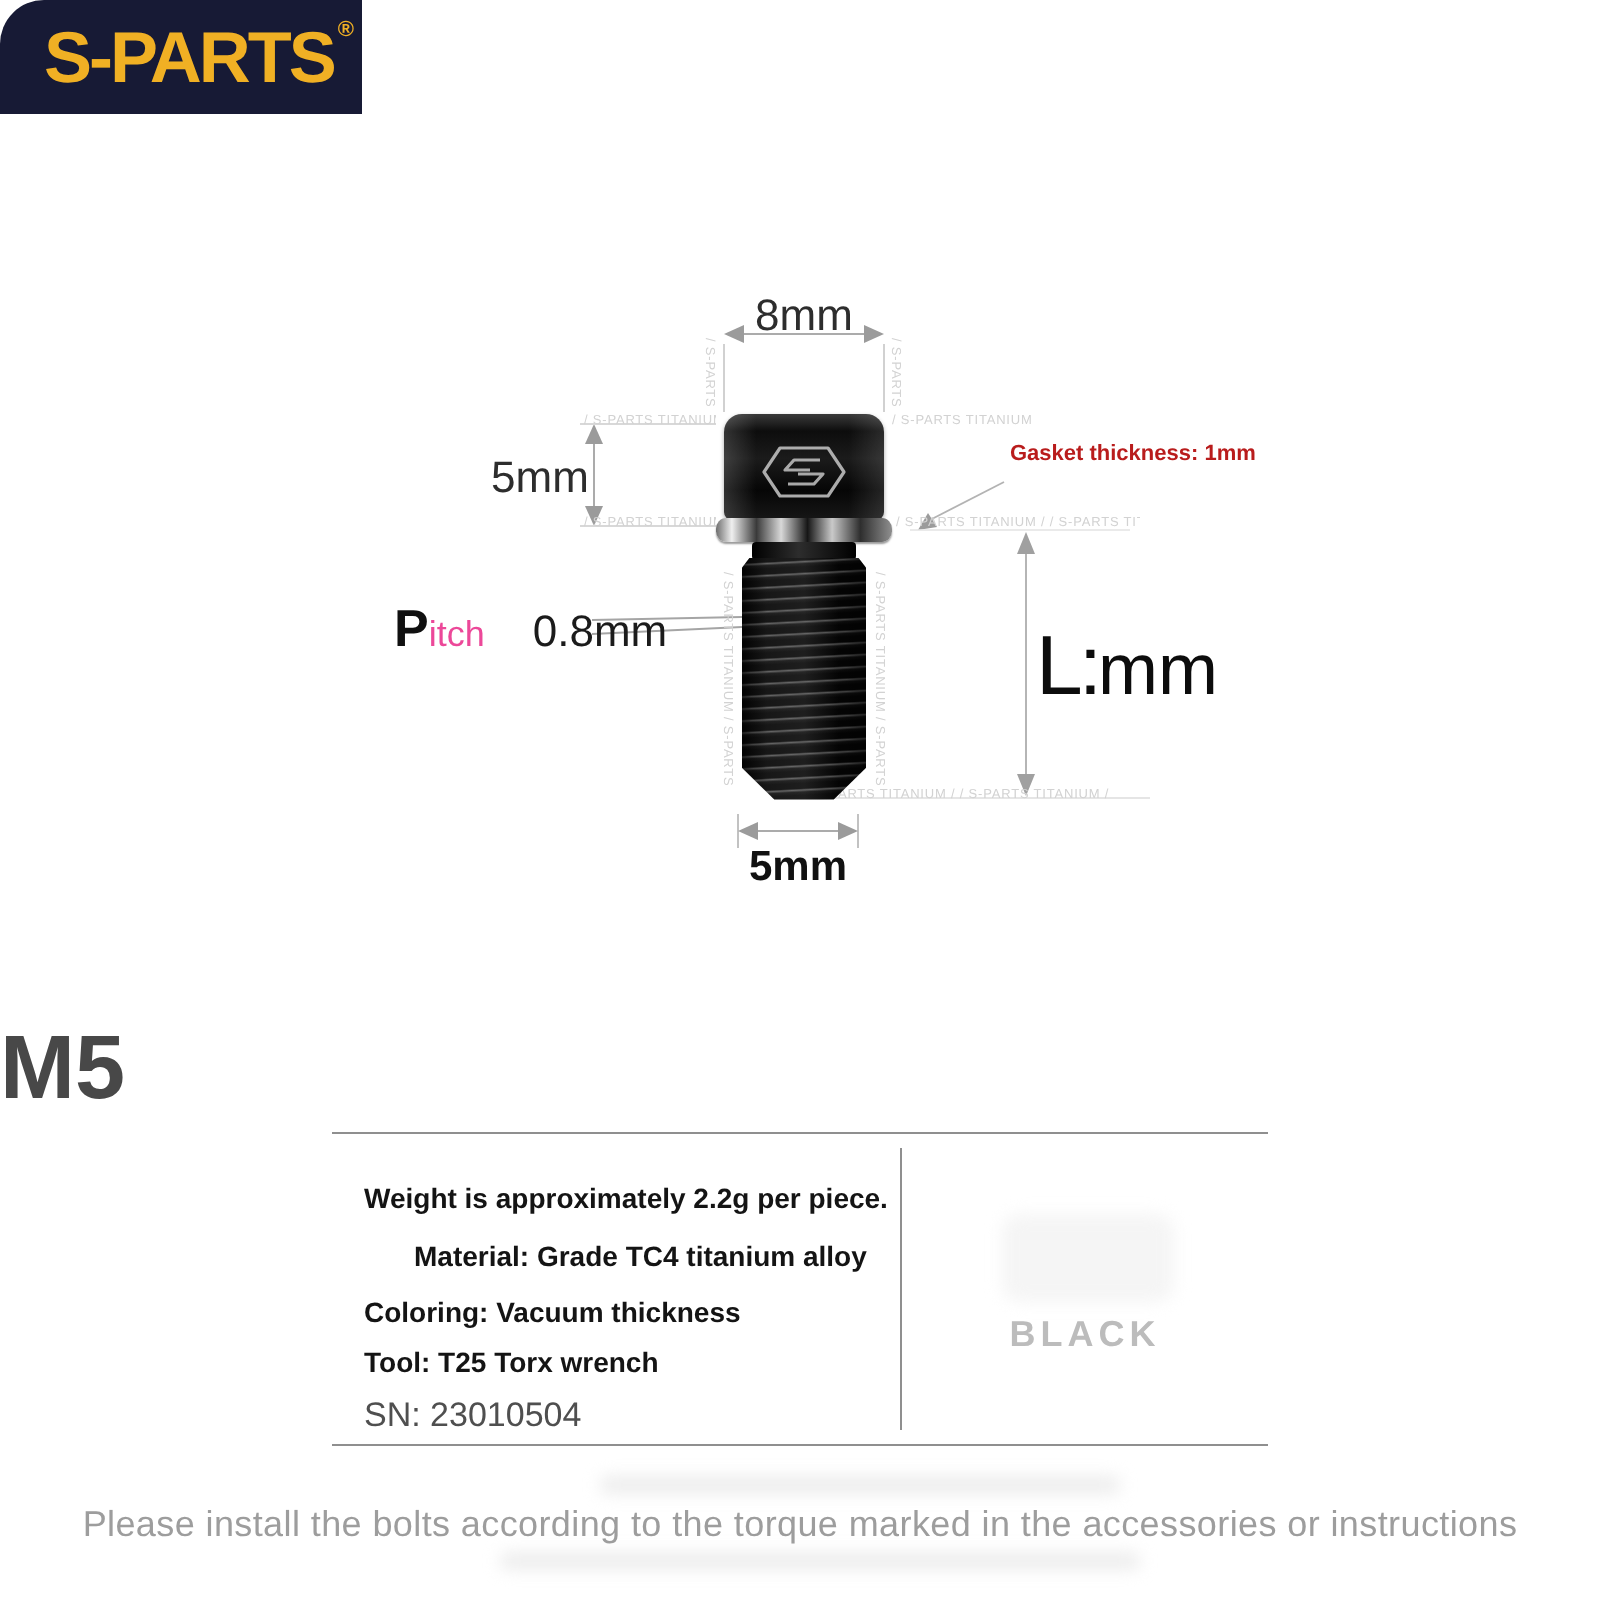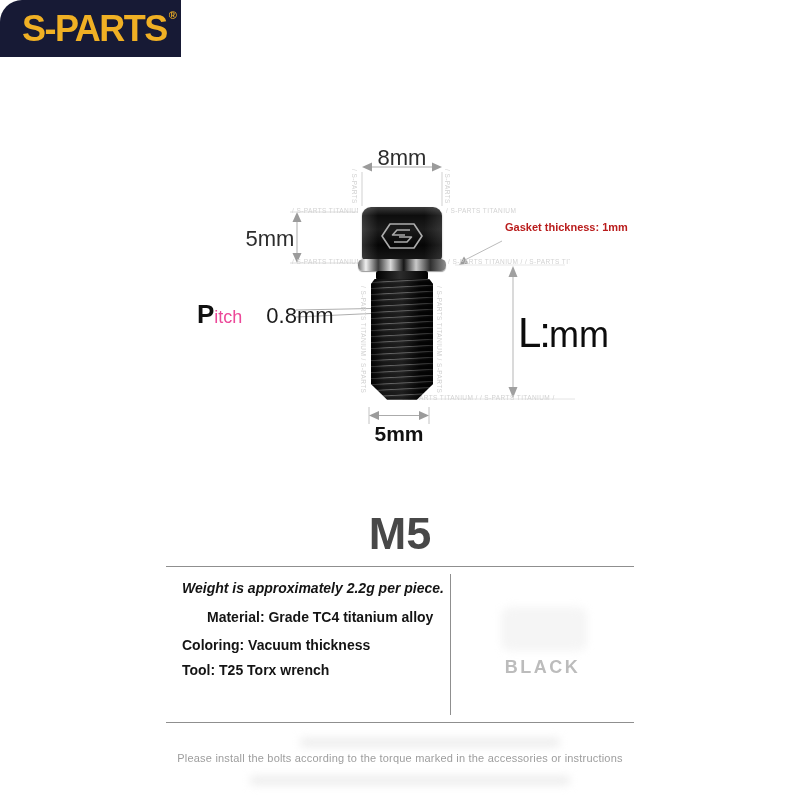--- a/index.html
+++ b/index.html
@@ -77,44 +77,44 @@
     background:repeating-linear-gradient(177deg,#050505 0px,#050505 2.6px,#565656 3.4px,#101010 4.4px,#050505 6px);
     clip-path:polygon(6% 0, 94% 0, 100% 4%, 100% 86%, 74% 99%, 26% 99%, 0 86%, 0 4%);
   }
   .bolt-threads::after {
     content:""; position:absolute; inset:0;
     background:linear-gradient(90deg, rgba(0,0,0,.55) 0%, rgba(255,255,255,.07) 20%, rgba(255,255,255,.10) 50%, rgba(0,0,0,.15) 78%, rgba(0,0,0,.55) 100%);
   }
 
   
   .model {
-    position:absolute; left:0; top:508px; width:800px; text-align:center;
+    position:absolute; left:0; top:508px; width:800px; 
     font-size:45px; font-weight:800; color:#484848; letter-spacing:0;
   }
 
   
   .spec-box {
     position:absolute; left:166px; top:566px; width:468px; height:157px;
     border-top:1px solid #8f8f8f; border-bottom:1px solid #8f8f8f;
   }
   .spec-divider { position:absolute; left:284px; top:7px; bottom:7px; width:1px; background:#8f8f8f; }
   .spec-left { position:absolute; left:16px; top:0; width:264px; }
   .spec-line { font-size:14px; font-weight:700; color:#141414; white-space:nowrap; }
-  .spec-line.r1 { margin-top:13px;font-style:italic; }
+  .spec-line.r1 { margin-top:24px; }
   .spec-line.r2 { margin-top:13px;padding-left:25px; }
   .spec-line.r3 { margin-top:12px; }
   .spec-line.r4 { margin-top:9px; }
   .spec-serial { margin-top:9px; font-size:17px; font-weight:400; color:#4f4f4f; white-space:nowrap; }
   .spec-right { position:absolute; left:285px; top:0; width:183px; height:100%; text-align:center; }
   .ghost-blob { position:absolute; left:50px; top:40px; width:86px; height:44px; background:#f5f5f5; border-radius:9px; filter:blur(4px); }
   .color-label { position:absolute; left:0; width:100%; top:90px; font-size:18px; font-weight:700; color:#bcbcbc; letter-spacing:2.5px; }
 
   
   .footer-note { position:absolute; left:0; top:752px; width:800px; text-align:center; }
-  .note-text { position:relative; font-size:11px; color:#9d9d9d; letter-spacing:.2px; }
+  .note-text { position:relative; font-size:18px; color:#9d9d9d; letter-spacing:.2px; }
   .smudge { position:absolute; background:#ededed; filter:blur(4px); border-radius:4px; }
   .smudge-top { left:300px; top:-14px; width:260px; height:9px; }
   .smudge-bottom { left:250px; top:24px; width:320px; height:9px; }
 </style>
 </head>
 <body>
 
 <div class="page">
 
   <header class="brand">
@@ -209,20 +209,21 @@
   </section>
 
   <h1 class="model">M5</h1>
 
   <section class="spec-box">
     <div class="spec-left">
       <div class="spec-line r1">Weight is approximately 2.2g per piece.</div>
       <div class="spec-line r2">Material: Grade TC4 titanium alloy</div>
       <div class="spec-line r3">Coloring: Vacuum thickness</div>
       <div class="spec-line r4">Tool: T25 Torx wrench</div>
+      <div class="spec-serial">SN: 23010504</div>
     </div>
     <div class="spec-divider"></div>
     <div class="spec-right">
       <div class="ghost-blob"></div>
       <div class="color-label">BLACK</div>
     </div>
   </section>
 
   <footer class="footer-note">
     <div class="smudge smudge-top"></div>

